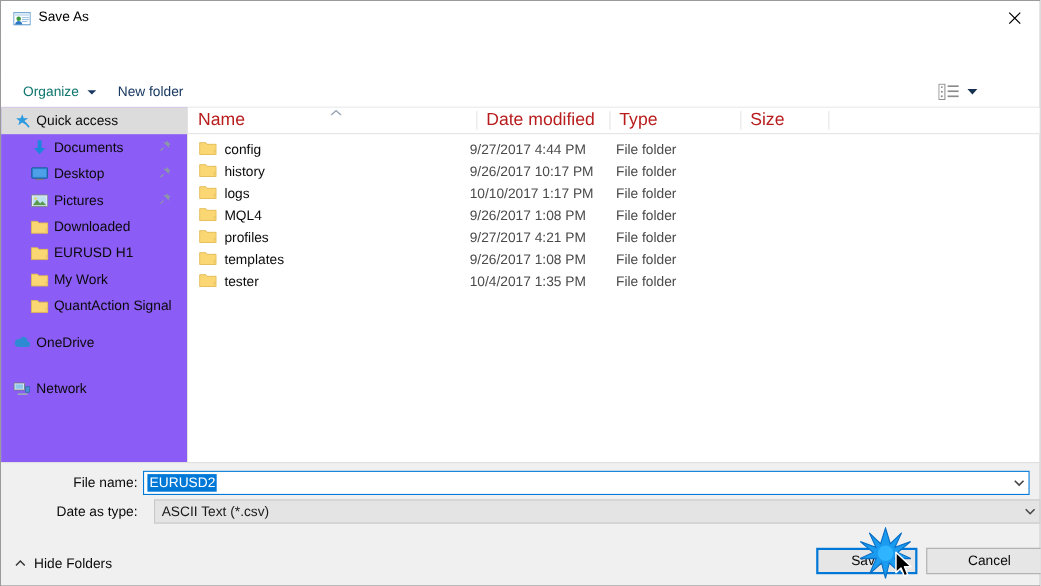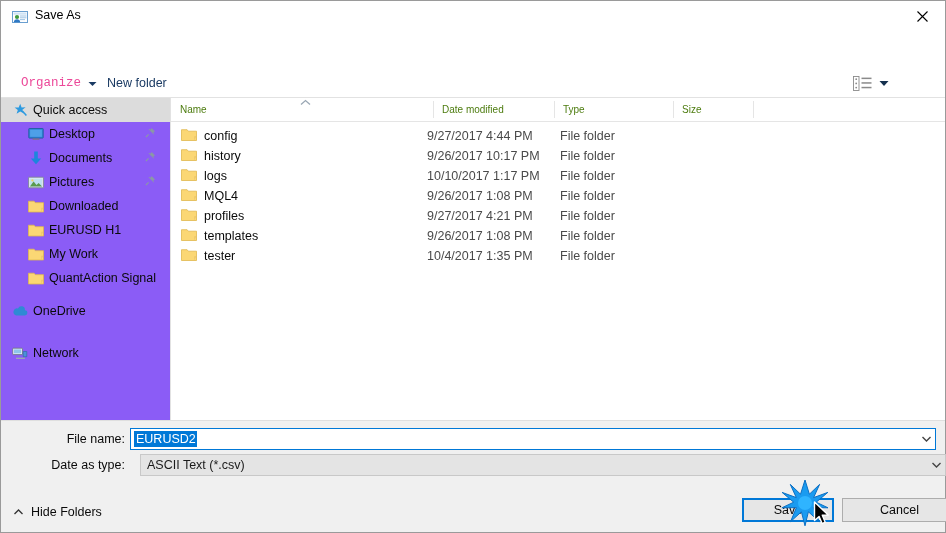--- a/index.html
+++ b/index.html
@@ -85,21 +85,21 @@
 
   
   #toolbar {
     position: absolute; left: 0; top: 66px; width: 944px; height: 31px;
     background: #ffffff; border-bottom: 1px solid #e2e2e2;
   }
   #organize-btn {
     position: absolute; left: 14px; top: 5px; height: 22px;
     display: flex; align-items: center; padding: 0 6px;
   }
-  #organize-label { font-size: 12.5px; color: #ec4899; font-family: Liberation Mono, monospace; }
+  #organize-label { font-size: 12.5px; color: #0f766e; }
   #organize-caret { margin-left: 7px; }
   #newfolder-btn {
     position: absolute; left: 100px; top: 5px; height: 22px;
     display: flex; align-items: center; padding: 0 6px;
   }
   #newfolder-label { font-size: 12.5px; color: #1a3a63; }
   #view-btn {
     position: absolute; left: 848px; top: 5px; width: 26px; height: 22px;
     display: flex; align-items: center; justify-content: center;
   }
@@ -143,21 +143,21 @@
   #filelist {
     position: absolute; left: 170px; top: 97px; width: 774px; height: 322px;
     background: #ffffff;
   }
   #col-header {
     position: relative; height: 24px; border-bottom: 1px solid #e5e5e5;
     background: #ffffff;
   }
   .col-h {
     position: absolute; top: 0; height: 23px; display: flex; align-items: center;
-    font-size: 10px; color: #4d7c0f; padding-left: 9px;
+    font-size: 16px; color: #b91c1c; padding-left: 9px;
   }
   .col-div {
     position: absolute; top: 3px; width: 1px; height: 17px; background: #e5e5e5;
   }
   #sort-chevron { position: absolute; left: 128px; top: -2px; }
   .frow {
     position: relative; height: 20px; display: flex; align-items: center;
   }
   .f-icon {
     position: absolute; left: 10px; top: 50%; transform: translateY(-50%);
@@ -366,42 +366,42 @@
         <svg width="16" height="16" viewBox="0 0 16 16">
           <path d="M8.2 1.8 L9.6 5.6 L13.6 5.2 L10.4 7.8 L12 11.6 L8.2 9.4 L4.6 11.8 L5.8 7.9 L2.6 5.4 L6.7 5.6 z" fill="#2d9ae0"></path>
           <path d="M10.6 9.2 L14.4 13.6" stroke="#2d9ae0" stroke-width="1.5"></path>
         </svg>
       </span>
       <span class="s-label">Quick access</span>
     </div>
 
     <div class="side-item">
       <span class="s-icon">
+        <svg width="16" height="16" viewBox="0 0 16 16">
+          <path d="M6.2 1.5 h3.6 v7 h3.4 L8 14.2 L2.8 8.5 h3.4 z" fill="#1c86dd"></path>
+        </svg>
+      </span>
+      <span class="s-label">Documents</span>
+      <span class="s-pin">
+        <svg width="11" height="11" viewBox="0 0 11 11">
+          <path d="M6.6 0.9 L10.1 4.4 L8.4 5 L8.9 7.7 L3.3 2.1 L6 2.6 z" fill="#8b98a6"></path>
+          <path d="M3.6 7.4 L0.9 10.1" stroke="#8b98a6" stroke-width="1.2"></path>
+        </svg>
+      </span>
+    </div>
+
+    <div class="side-item">
+      <span class="s-icon">
         <svg width="16" height="14" viewBox="0 0 16 14">
           <rect x="0.8" y="1.5" width="14.4" height="9.6" rx="0.6" fill="#2f86d8" stroke="#1f5f9e" stroke-width="0.9"></rect>
           <rect x="2.1" y="2.8" width="11.8" height="7" fill="#4ea0e8"></rect>
           <rect x="4.5" y="11.5" width="7" height="1.2" fill="#7a7a7a"></rect>
         </svg>
       </span>
       <span class="s-label">Desktop</span>
-      <span class="s-pin">
-        <svg width="11" height="11" viewBox="0 0 11 11">
-          <path d="M6.6 0.9 L10.1 4.4 L8.4 5 L8.9 7.7 L3.3 2.1 L6 2.6 z" fill="#8b98a6"></path>
-          <path d="M3.6 7.4 L0.9 10.1" stroke="#8b98a6" stroke-width="1.2"></path>
-        </svg>
-      </span>
-    </div>
-
-    <div class="side-item">
-      <span class="s-icon">
-        <svg width="16" height="16" viewBox="0 0 16 16">
-          <path d="M6.2 1.5 h3.6 v7 h3.4 L8 14.2 L2.8 8.5 h3.4 z" fill="#1c86dd"></path>
-        </svg>
-      </span>
-      <span class="s-label">Documents</span>
       <span class="s-pin">
         <svg width="11" height="11" viewBox="0 0 11 11">
           <path d="M6.6 0.9 L10.1 4.4 L8.4 5 L8.9 7.7 L3.3 2.1 L6 2.6 z" fill="#8b98a6"></path>
           <path d="M3.6 7.4 L0.9 10.1" stroke="#8b98a6" stroke-width="1.2"></path>
         </svg>
       </span>
     </div>
 
     <div class="side-item">
       <span class="s-icon">

